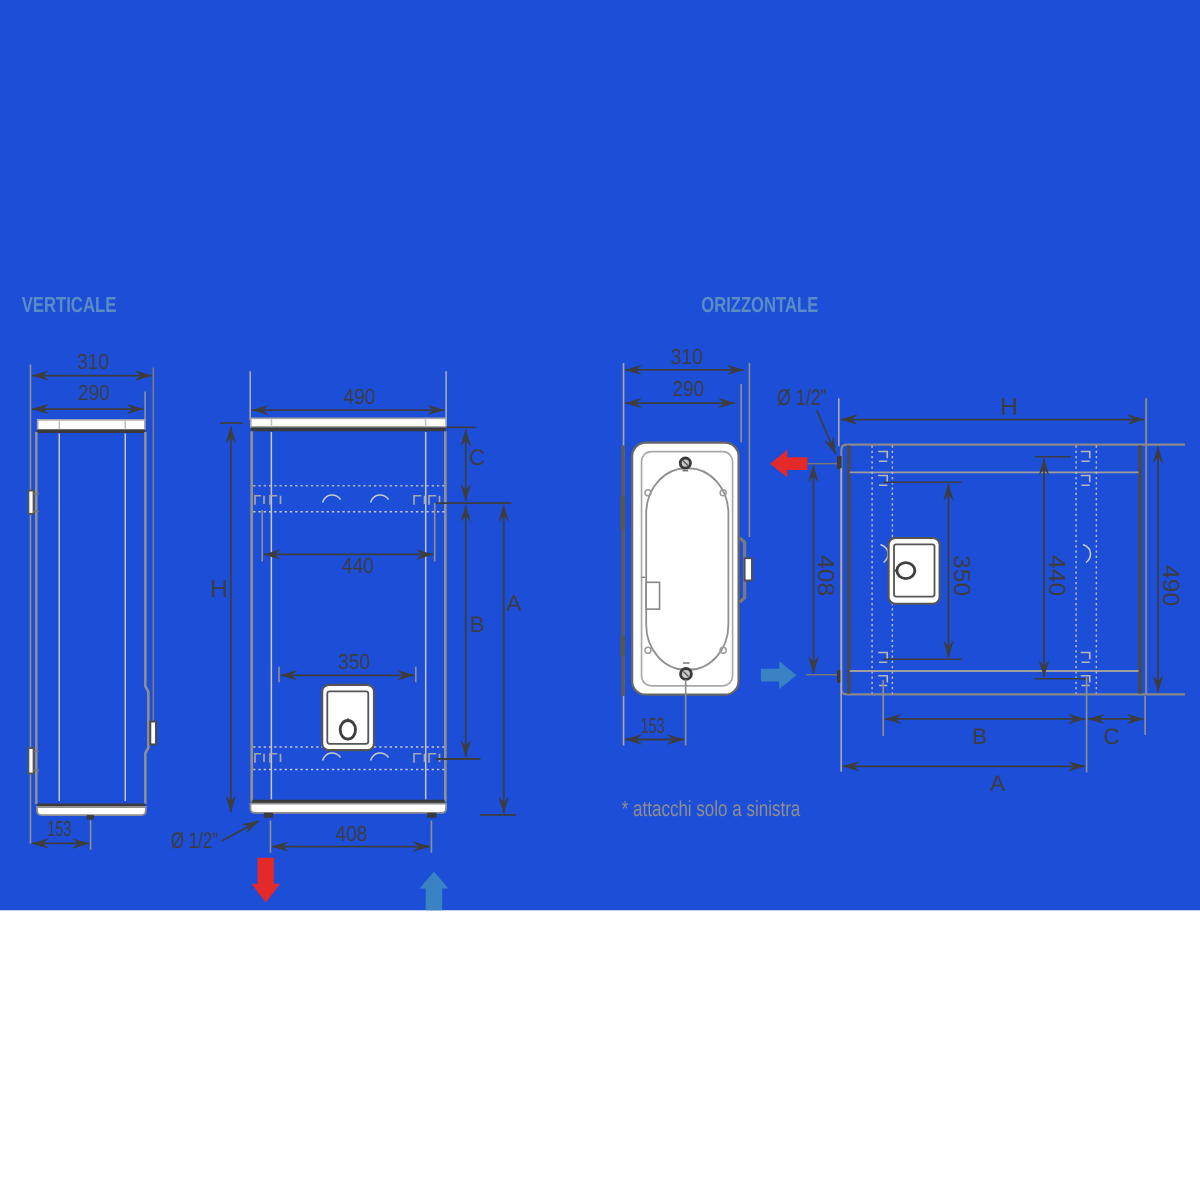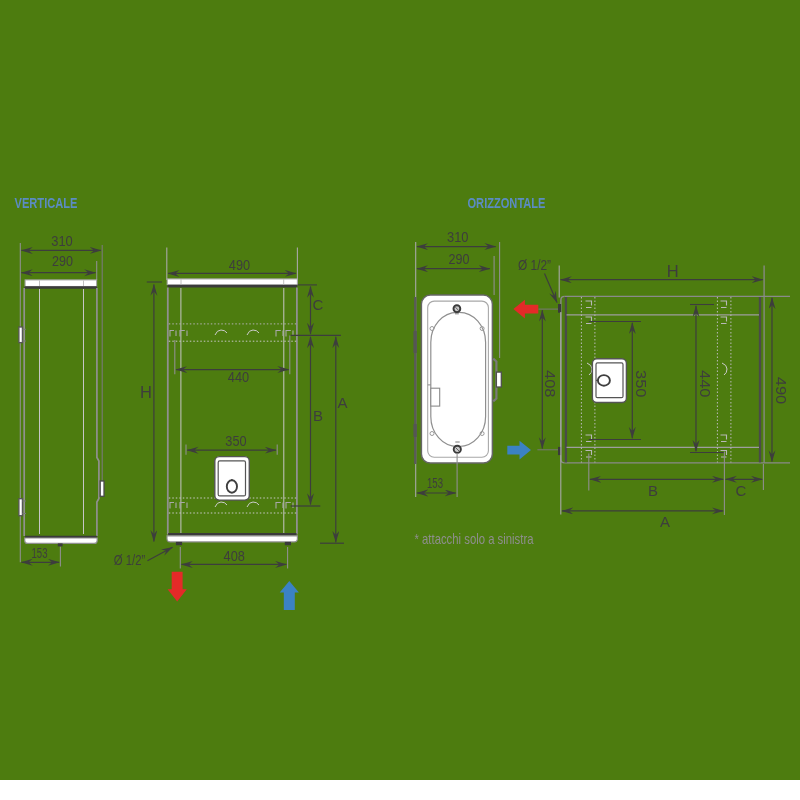--- a/index.html
+++ b/index.html
@@ -1,16 +1,16 @@
 <!DOCTYPE html>
 <html><head>
 <meta charset="utf-8">
 <style>
   html,body{margin:0;padding:0;background:#ffffff;}
-  #page{position:relative;width:800px;height:780px;background:#4d7c0f;overflow:hidden;
+  #page{position:relative;width:800px;height:607px;background:#1d4ed8;overflow:hidden;
         font-family:"Liberation Sans", sans-serif;}
   svg text{font-family:"Liberation Sans", sans-serif;fill:#3d3d3d;}
   .dim{font-size:14.5px;}
   .dimr{font-size:15.5px;}
   .ltr{font-size:15px;}
   .title{font-size:14.5px;font-weight:bold;fill:#5b8cc3;}
   .note{font-size:14.5px;fill:#8e8e8e;}
 </style>
 </head>
 <body>

